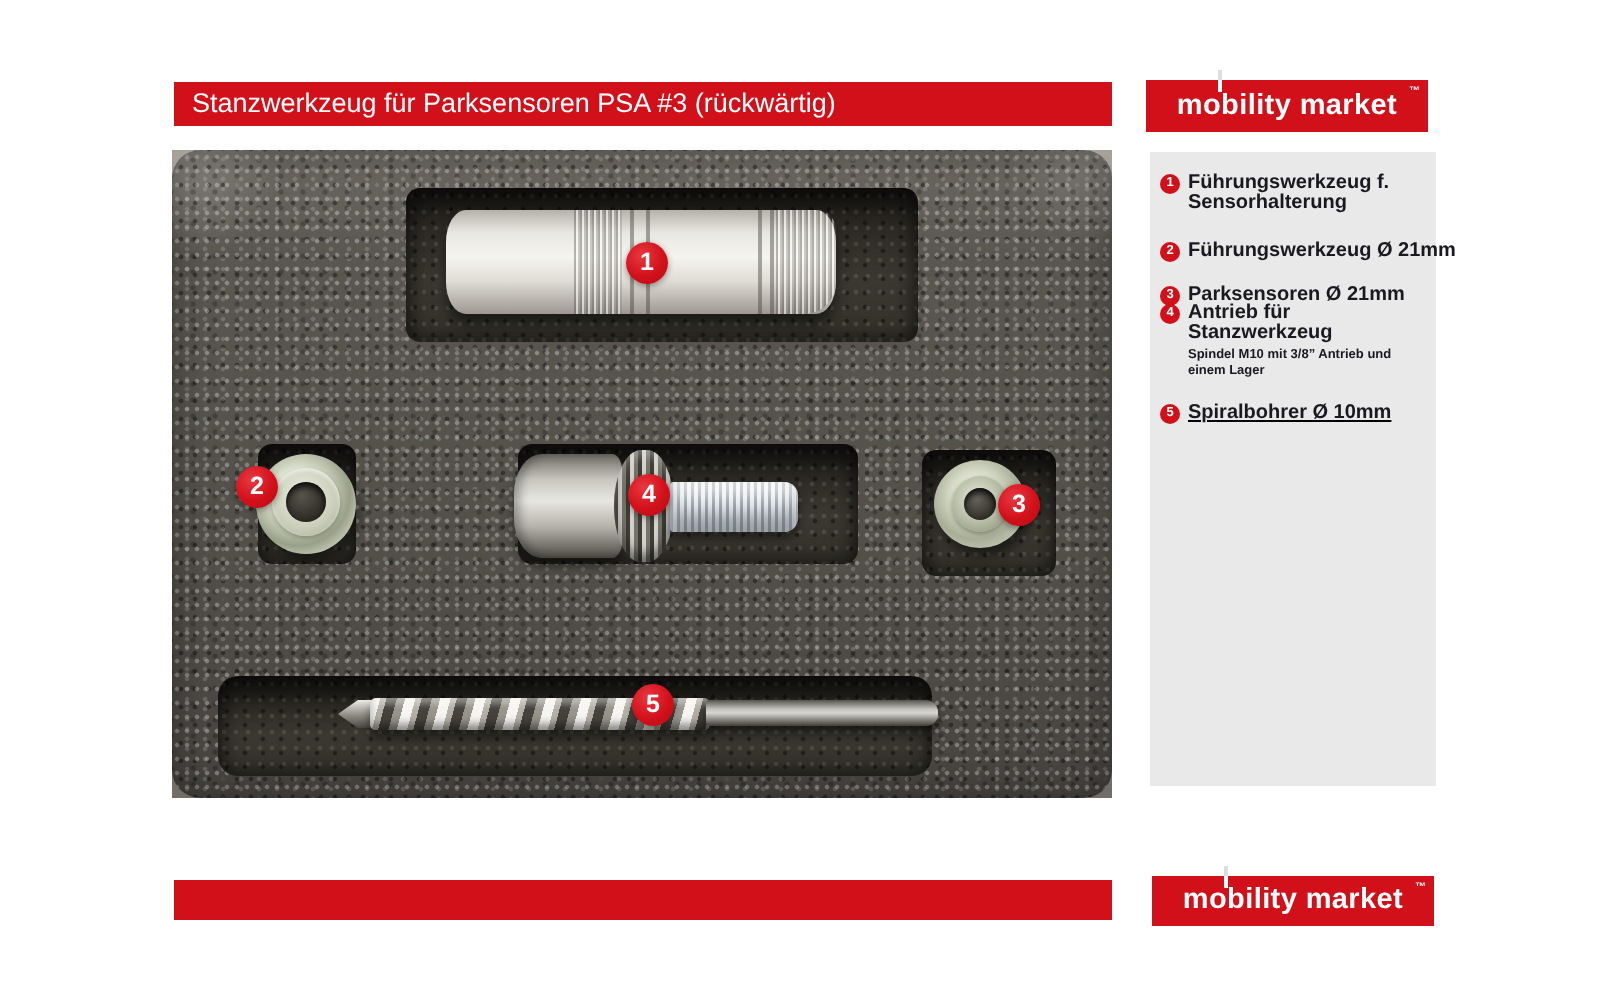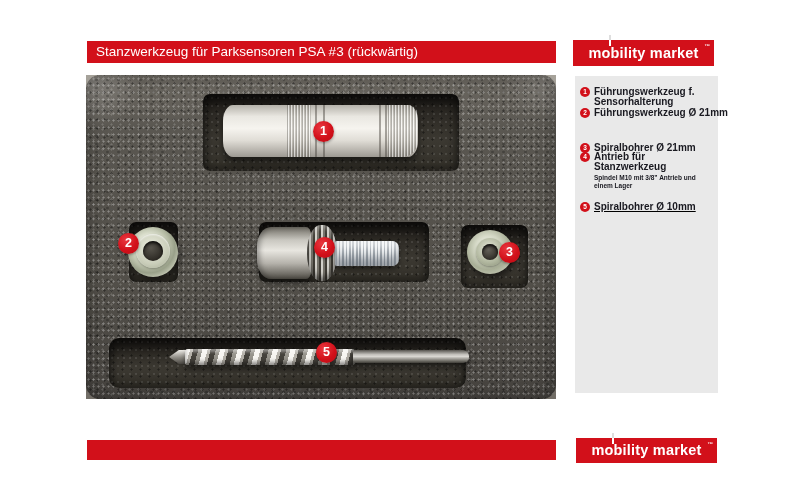--- a/index.html
+++ b/index.html
@@ -28,21 +28,21 @@
     position:absolute;left:36px;top:-5px;width:2px;height:11px;
     background:linear-gradient(180deg,#dedede 0 45%,#ffffff 45%);
   }
   
   .sidebar{
     position:absolute;left:575px;top:76px;width:143px;height:317px;
     background:#e9e9e9;
   }
   .legend-item{position:absolute;left:5px;width:134px;}
   .li-1{top:11px;}
-  .li-2{top:32px;}
+  .li-2{top:45px;}
   .li-3{top:67px;}
   .li-4{top:76px;}
   .li-5{top:126px;text-decoration:underline;}
   .bullet{
     position:absolute;left:0;top:0;width:10px;height:10px;border-radius:50%;
     background:#d2101a;color:#fff;font-size:6.5px;font-weight:bold;
     text-align:center;line-height:10px;
   }
   .legend-label{
     margin-left:14px;font-size:10px;font-weight:bold;color:#191920;line-height:10px;
@@ -258,21 +258,21 @@
       <div class="legend-label">Führungswerkzeug f. Sensorhalterung</div>
     </div>
 
     <div class="legend-item li-2 nowrap">
       <span class="bullet">2</span>
       <div class="legend-label">Führungswerkzeug Ø 21mm</div>
     </div>
 
     <div class="legend-item li-3 nowrap">
       <span class="bullet">3</span>
-      <div class="legend-label">Spiralbohrer Ø 21mm</div>
+      <div class="legend-label">Parksensoren Ø 21mm</div>
     </div>
 
     <div class="legend-item li-4">
       <span class="bullet">4</span>
       <div class="legend-label">Antrieb für Stanzwerkzeug</div>
       <div class="legend-sub">Spindel M10 mit 3/8” Antrieb und einem Lager</div>
     </div>
 
     <div class="legend-item li-5 nowrap">
       <span class="bullet">5</span>

